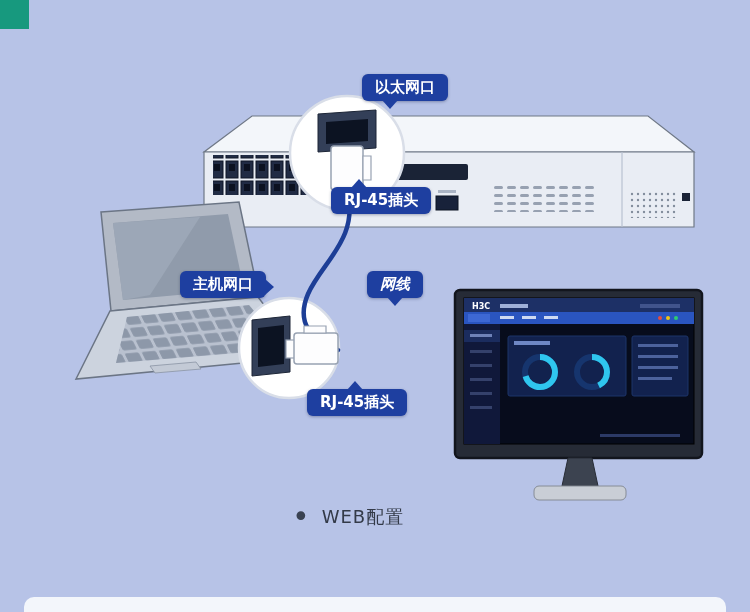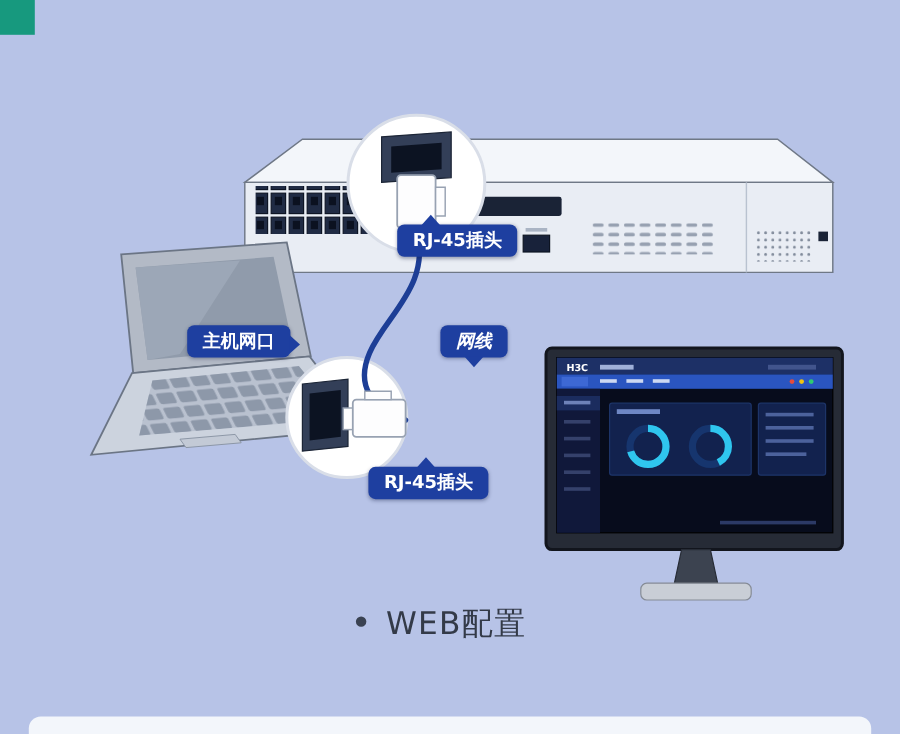--- a/index.html
+++ b/index.html
@@ -17,21 +17,21 @@
   .callout-label::after{content:"";position:absolute;width:0;height:0;}
   .pt-down::after{left:20px;bottom:-8px;border:8px solid transparent;border-top:9px solid #1e3fa0;border-bottom:0;}
   .pt-up::after{left:20px;top:-8px;border:8px solid transparent;border-bottom:9px solid #1e3fa0;border-top:0;}
   .pt-up-mid::after{left:40px;top:-8px;border:8px solid transparent;border-bottom:9px solid #1e3fa0;border-top:0;}
   .pt-right::after{right:-8px;top:8px;border:8px solid transparent;border-left:9px solid #1e3fa0;border-right:0;}
   .caption{
     position:absolute;z-index:20;left:292px;top:502px;display:flex;align-items:center;gap:12px;
     color:#333a48;
   }
   .caption .dot{font-size:30px;line-height:1;color:#3a4252;}
-  .caption .txt{font-size:26px;letter-spacing:1px;}
+  .caption .txt{font-size:18px;letter-spacing:1px;}
   .bottom-bar{
     position:absolute;z-index:5;left:24px;top:597px;width:702px;height:15px;
     background:#f3f6fb;border-radius:10px 10px 0 0;
   }
 </style>
 </head>
 <body>
 
 <div class="canvas">
 
@@ -132,24 +132,25 @@
 
     <g>
       <path d="M252,320 L290,316 L290,372 L252,376 Z" fill="#333f58" stroke="#1c2536"></path>
       <path d="M258,328 L284,325 L284,364 L258,367 Z" fill="#0c1322"></path>
       <rect x="286" y="340" width="10" height="18" fill="#fdfdfe" stroke="#98a2b2" stroke-width="1.2"></rect>
       <rect x="294" y="333" width="44" height="31" rx="3" fill="#fdfdfe" stroke="#98a2b2" stroke-width="1.5"></rect>
       <path d="M304,333 L304,326 L326,326 L326,333 Z" fill="#fdfdfe" stroke="#98a2b2" stroke-width="1.2"></path>
     </g>
   </svg>
 
+  <div class="callout-label pt-down" style="left:362px;top:74px;">以太网口</div>
 
   <div class="callout-label pt-up" style="left:331px;top:187px;">RJ-45插头</div>
 
-  <div class="callout-label pt-right" style="left:156px;top:271px;">主机网口</div>
+  <div class="callout-label pt-right" style="left:180px;top:271px;">主机网口</div>
 
   <div class="callout-label pt-down" style="left:367px;top:271px;font-style:italic;">网线</div>
 
   <div class="callout-label pt-up-mid" style="left:307px;top:389px;">RJ-45插头</div>
 
   <div class="caption">
     <span class="dot">•</span>
     <span class="txt">WEB配置</span>
   </div>
 

